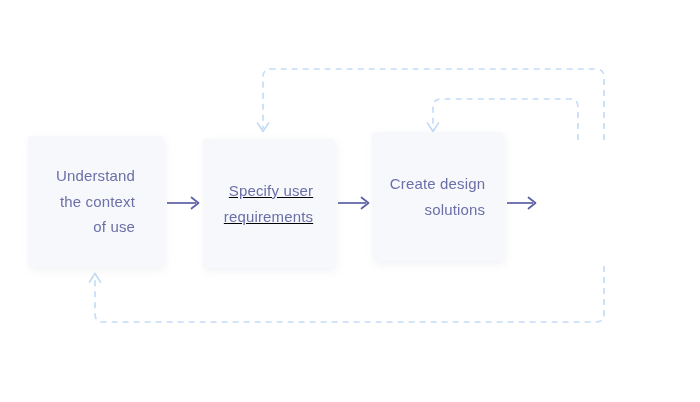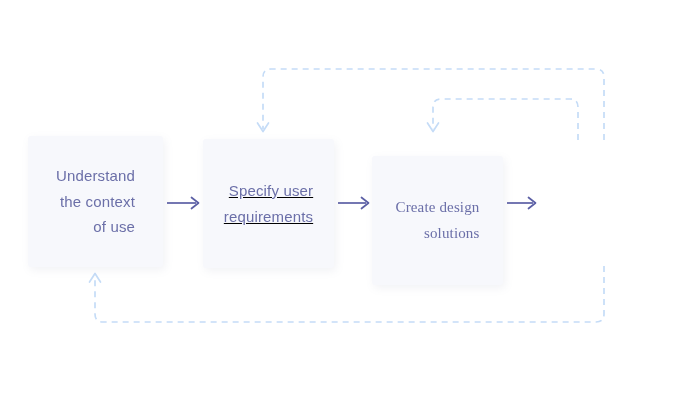--- a/index.html
+++ b/index.html
@@ -39,21 +39,21 @@
     font-size: 15px;
     line-height: 1.72;
     letter-spacing: 0.15px;
     font-weight: 400;
     white-space: pre-line;
     padding: 0 10px;
     text-align: right;
   }
   #node-0 { left: 28px;  top: 136px; width: 135px; height: 131px; }
   #node-1 { left: 203px; top: 139px; width: 131px; height: 129px; text-decoration: underline; }
-  #node-2 { left: 372px; top: 156px; width: 131px; height: 129px; font-family: Liberation Serif, serif; }
+  #node-2 { left: 372px; top: 132px; width: 131px; height: 129px; }
   #node-3 { left: 539px; top: 136px; width: 131px; height: 131px; }
 </style>
 </head>
 <body>
 
 <div id="canvas">
 
   <svg id="flow-svg" viewBox="0 0 700 402" xmlns="http://www.w3.org/2000/svg">
 
     <g>

